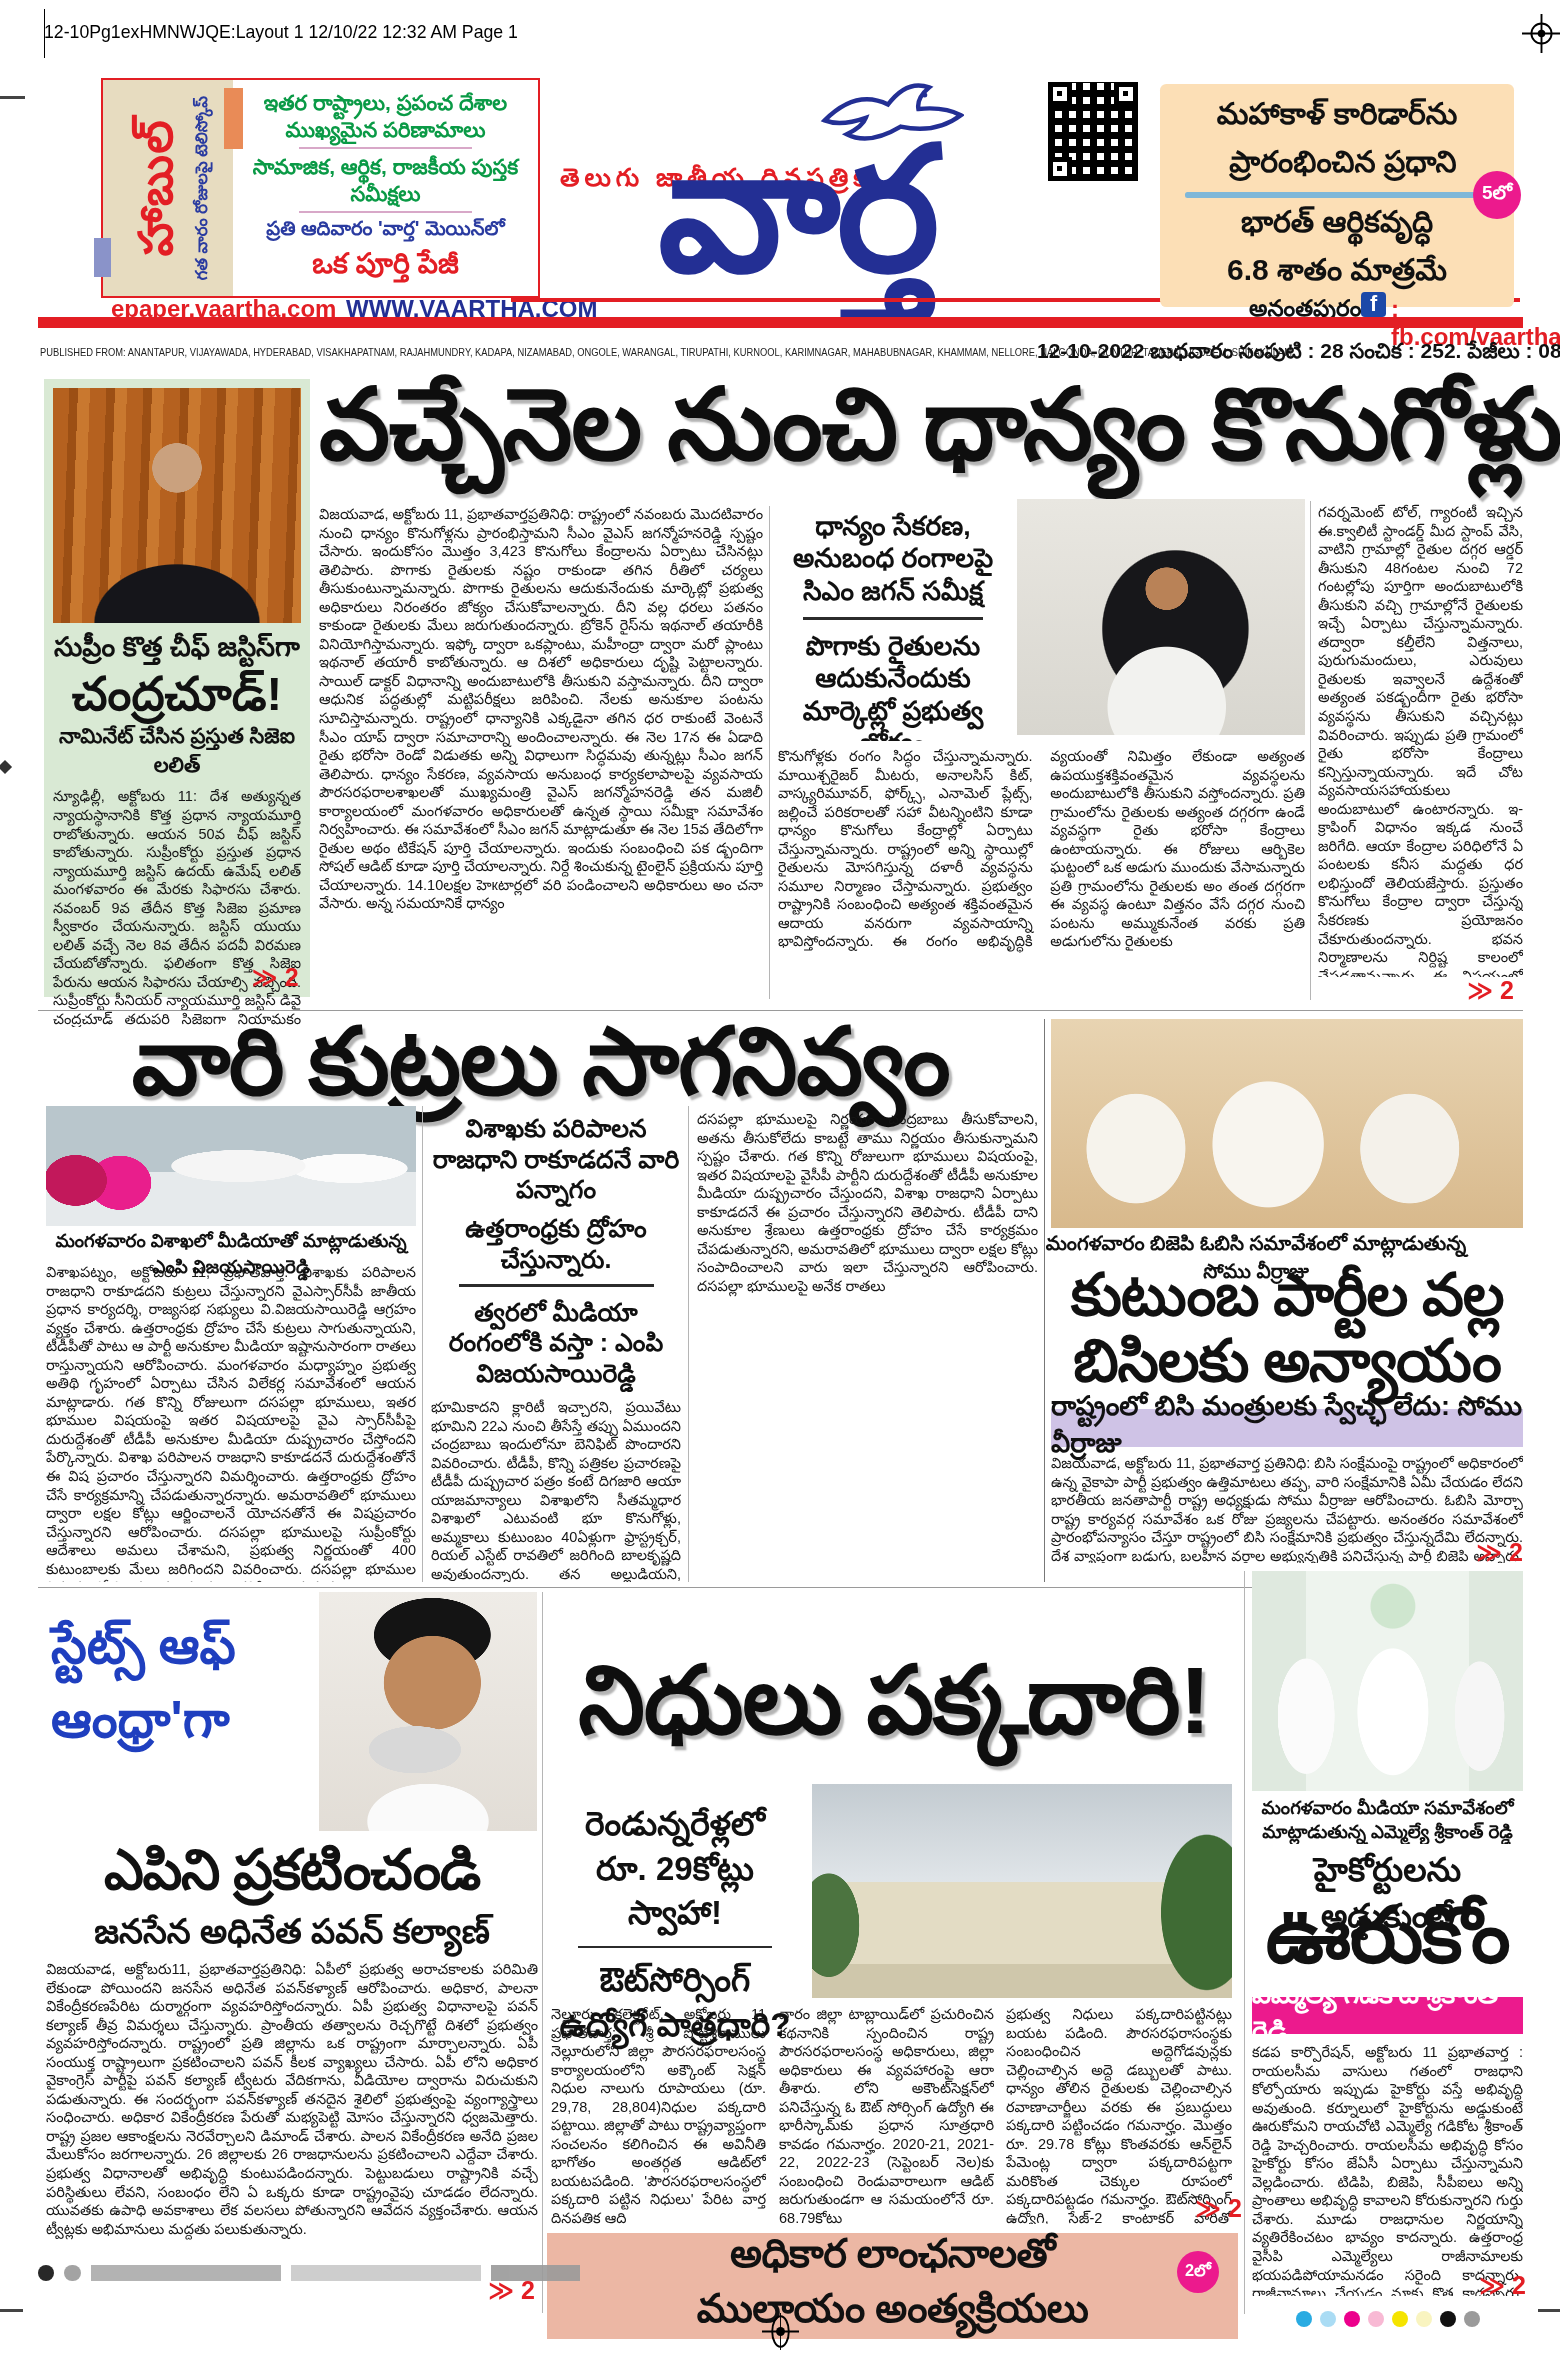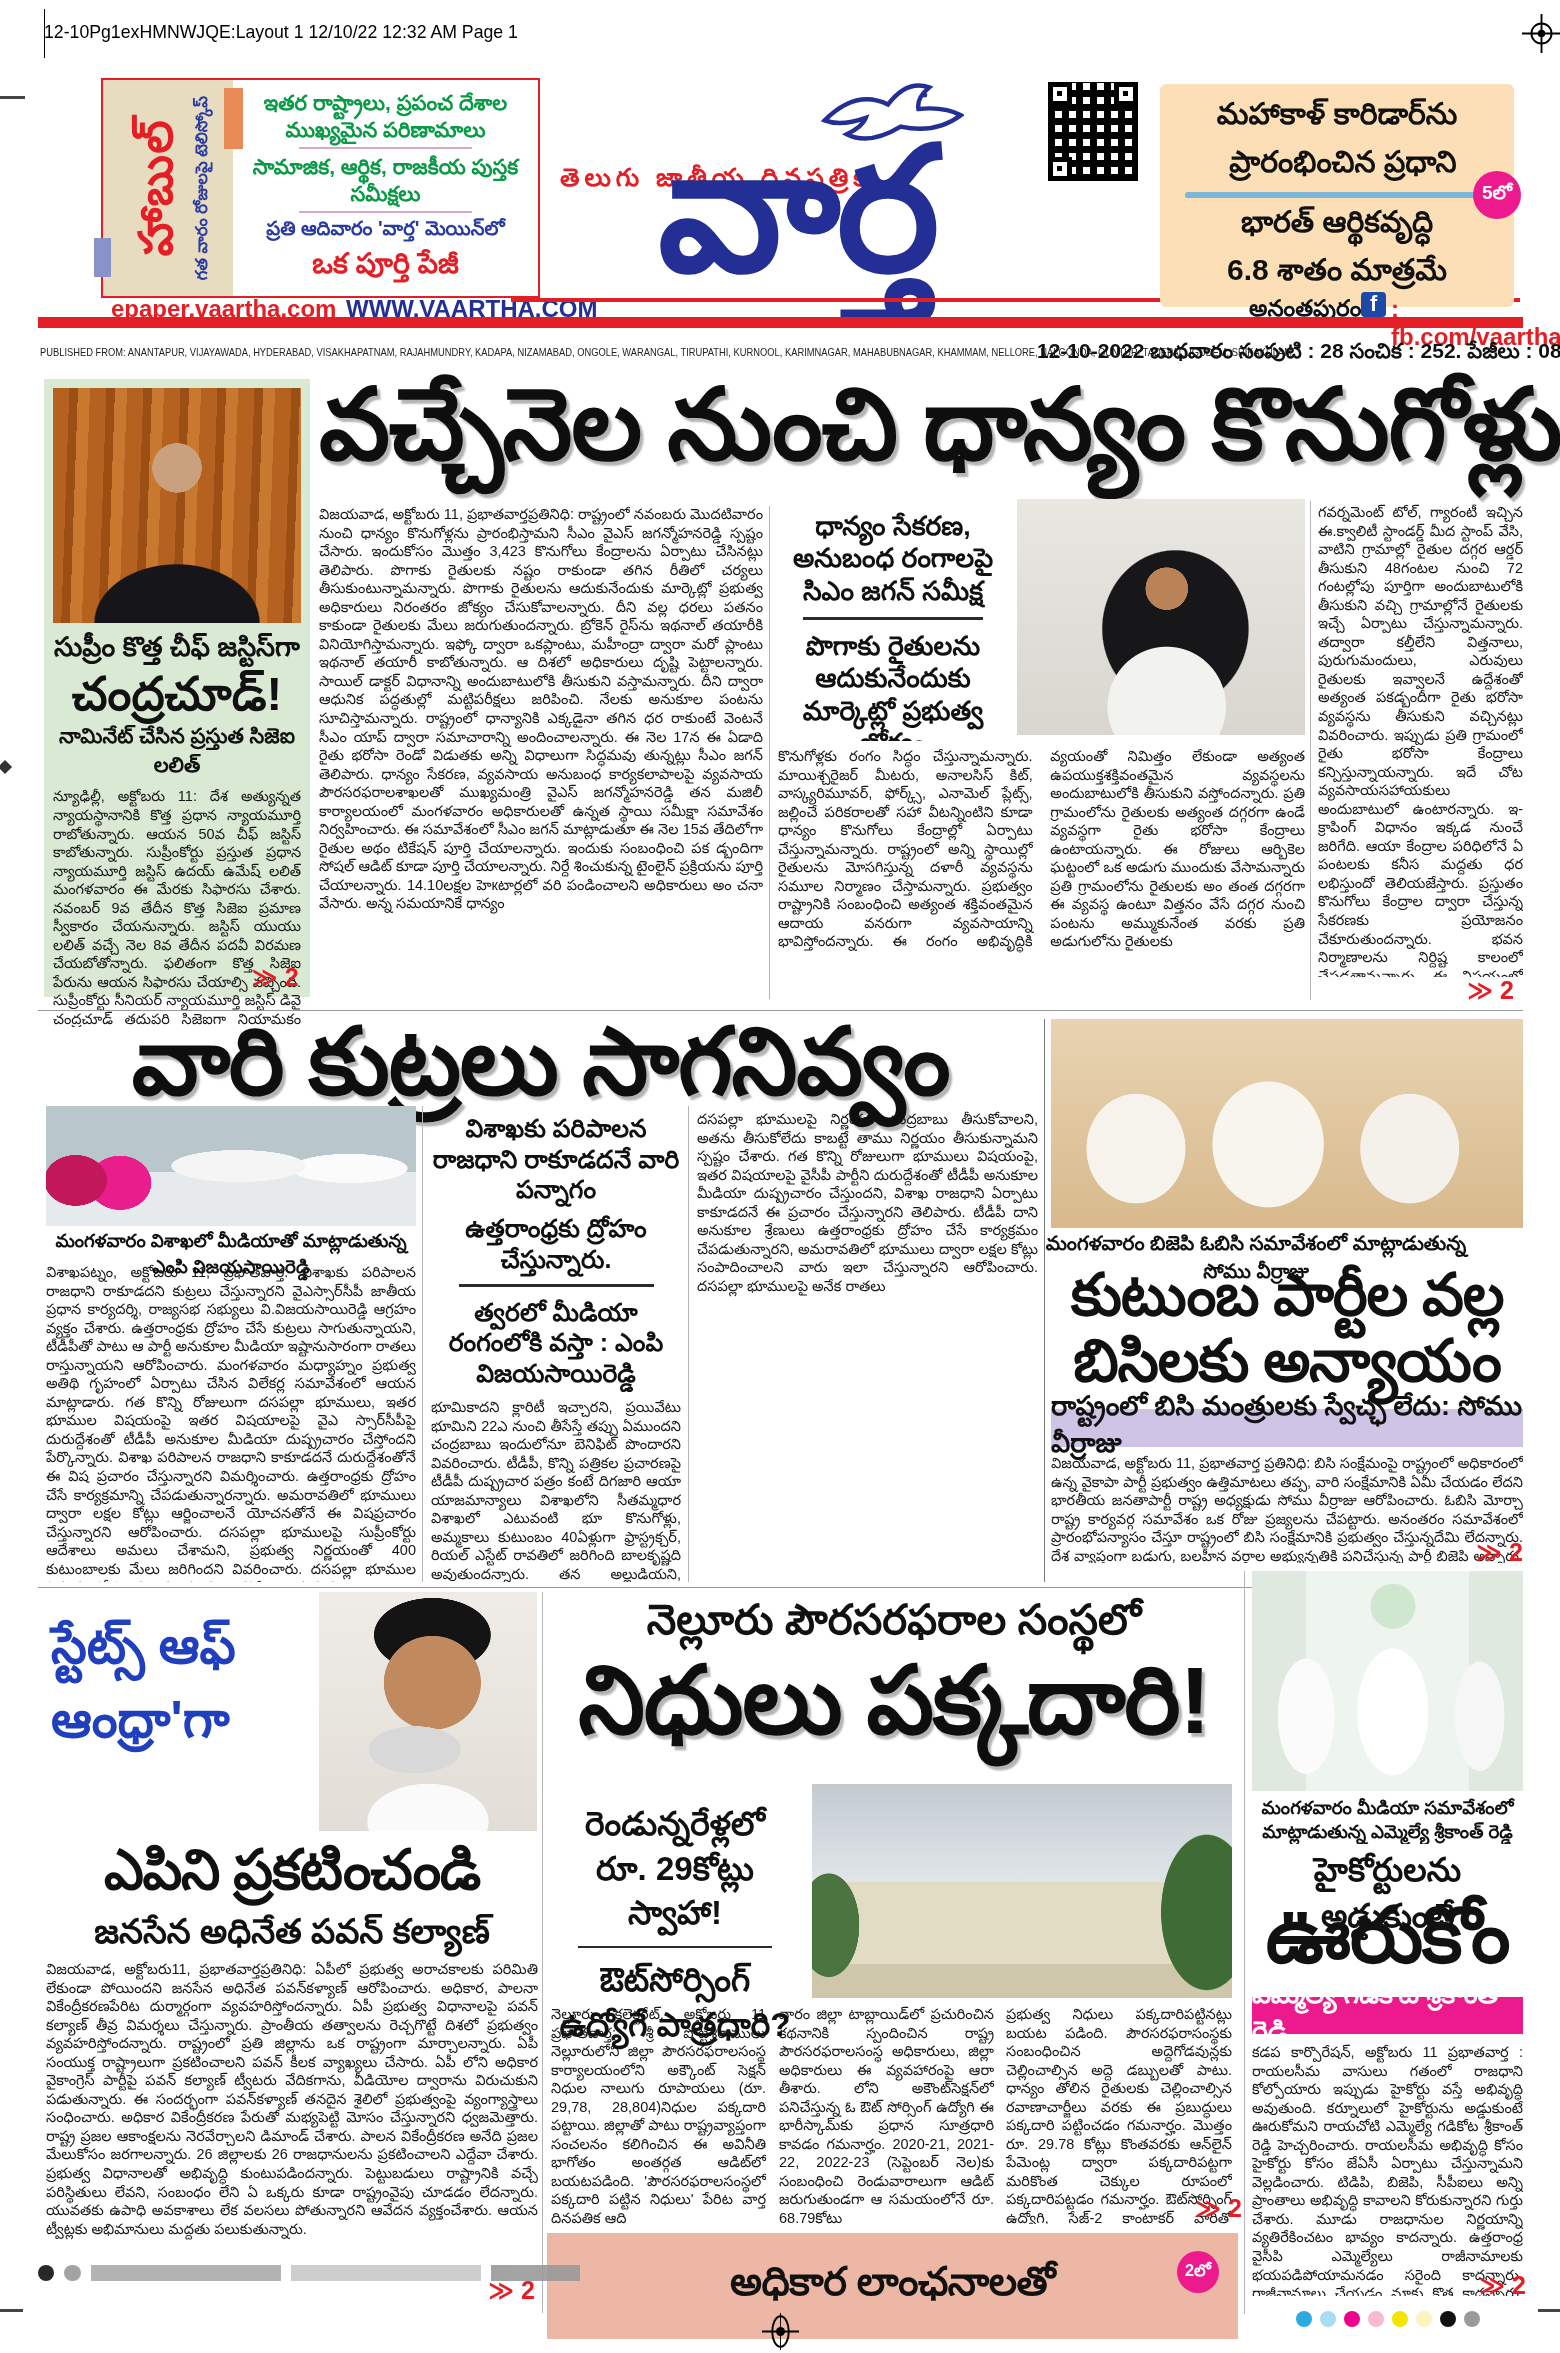--- a/index.html
+++ b/index.html
@@ -198,37 +198,37 @@
     <div>స్టేట్స్ ఆఫ్</div>
     <div>ఆంధ్రా'గా</div>
   </div>
   <div class="abs photo ph-pawan" style="left:319px;top:1592px;width:218px;height:239px;"></div>
   <div class="abs" style="left:46px;top:1837px;width:492px;text-align:center;font-weight:900;font-size:56px;letter-spacing:-1.3px;">ఎపిని ప్రకటించండి</div>
   <div class="abs" style="left:46px;top:1912px;width:492px;text-align:center;font-weight:900;font-size:34px;">జనసేన అధినేత పవన్ కల్యాణ్</div>
   <div class="abs t" style="left:46px;top:1960px;width:492px;height:345px;">విజయవాడ, అక్టోబరు11, ప్రభాతవార్తప్రతినిధి: ఏపీలో ప్రభుత్వ అరాచకాలకు పరిమితి లేకుండా పోయిందని జనసేన అధినేత పవన్‌కళ్యాణ్ ఆరోపించారు. అధికార, పాలనా వికేంద్రీకరణపేరిట దుర్మార్గంగా వ్యవహరిస్తోందన్నారు. ఏపీ ప్రభుత్వ విధానాలపై పవన్ కల్యాణ్ తీవ్ర విమర్శలు చేస్తున్నారు. ప్రాంతీయ తత్వాలను రెచ్చగొట్టే దిశలో ప్రభుత్వం వ్యవహరిస్తోందన్నారు. రాష్ట్రంలో ప్రతి జిల్లాను ఒక రాష్ట్రంగా మార్చాలన్నారు. ఏపీ సంయుక్త రాష్ట్రాలుగా ప్రకటించాలని పవన్ కీలక వ్యాఖ్యలు చేసారు. ఏపీ లోని అధికార వైకాంగ్రెస్ పార్టీపై పవన్ కల్యాణ్ ట్వీటరు వేదికగాను, వీడియోల ద్వారాను విరుచుకుని పడుతున్నారు. ఈ సందర్భంగా పవన్‌కళ్యాణ్ తనదైన శైలిలో ప్రభుత్వంపై వ్యంగ్యాస్త్రాలు సంధించారు. అధికార వికేంద్రీకరణ పేరుతో మభ్యపెట్టి మోసం చేస్తున్నారని ధ్వజమెత్తారు. రాష్ట్ర ప్రజల ఆకాంక్షలను నెరవేర్చాలని డిమాండ్ చేశారు. పాలన వికేంద్రీకరణ అనేది ప్రజల మేలుకోసం జరగాలన్నారు. 26 జిల్లాలకు 26 రాజధానులను ప్రకటించాలని ఎద్దేవా చేశారు. ప్రభుత్వ విధానాలతో అభివృద్ధి కుంటుపడిందన్నారు. పెట్టుబడులు రాష్ట్రానికి వచ్చే పరిస్థితులు లేవని, సంబంధం లేని ఏ ఒక్కరు కూడా రాష్ట్రంవైపు చూడడం లేదన్నారు. యువతకు ఉపాధి అవకాశాలు లేక వలసలు పోతున్నారని ఆవేదన వ్యక్తంచేశారు. ఆయన ట్వీట్లకు అభిమానులు మద్దతు పలుకుతున్నారు.</div>
   <div class="abs jump" style="left:488px;top:2276px;">≫ 2</div>
 
   <div class="abs vrule" style="left:542px;top:1592px;height:721px;"></div>
-  <div class="abs" style="left:549px;top:1596px;width:690px;text-align:center;font-weight:900;font-size:42px;">నెల్లూరు పౌరసరఫరాల సంస్థలో</div>
   <div class="abs hl" style="left:549px;top:1648px;width:690px;font-size:95px;line-height:1.1;">నిధులు పక్కదారి!</div>
   <div class="abs" style="left:551px;top:1802px;width:248px;text-align:center;font-weight:900;font-size:33px;line-height:1.35;">
     <div>రెండున్నరేళ్లలో</div>
     <div>రూ. 29కోట్లు స్వాహా!</div>
     <div class="deckrule"></div>
     <div>ఔట్‌సోర్సింగ్</div>
     <div>ఉద్యోగే పాత్రధారి?</div>
   </div>
   <div class="abs photo ph-bldg" style="left:812px;top:1784px;width:420px;height:214px;"></div>
   <div class="abs t" style="left:551px;top:2005px;width:215px;height:219px;">నెల్లూరు కలెక్టరేట్, అక్టోబరు 11 ప్రభాతవార్త: శ్రీ పొట్టిశ్రీరాములు నెల్లూరులోని జిల్లా పౌరసరఫరాలసంస్థ కార్యాలయంలోని అక్కౌంట్ సెక్షన్ నిధుల నాలుగు రూపాయలు (రూ. 29,78, 28,804)నిధుల పక్కదారి పట్టాయి. జిల్లాతో పాటు రాష్ట్రవ్యాప్తంగా సంచలనం కలిగించిన ఈ అవినీతి భాగోతం అంతర్గత ఆడిట్‌లో బయటపడింది. 'పౌరసరఫరాలసంస్థలో పక్కదారి పట్టిన నిధులు' పేరిట వార్త దినపత్రిక ఆది</div>
   <div class="abs t" style="left:779px;top:2005px;width:215px;height:219px;">వారం జిల్లా టాబ్లాయిడ్‌లో ప్రచురించిన కథనానికి స్పందించిన రాష్ట్ర పౌరసరఫరాలసంస్థ అధికారులు, జిల్లా అధికారులు ఈ వ్యవహారంపై ఆరా తీశారు. లోని అకౌంట్‌సెక్షన్‌లో పనిచేస్తున్న ఓ ఔట్ సోర్సింగ్ ఉద్యోగి ఈ భారీస్కామ్‌కు ప్రధాన సూత్రధారి కావడం గమనార్హం. 2020-21, 2021-22, 2022-23 (సెప్టెంబర్ నెల)కు సంబంధించి రెండువారాలుగా ఆడిట్ జరుగుతుండగా ఆ సమయంలోనే రూ. 68.79కోట్లు</div>
   <div class="abs t" style="left:1006px;top:2005px;width:226px;height:219px;">ప్రభుత్వ నిధులు పక్కదారిపట్టినట్లు బయట పడింది. పౌరసరఫరాసంస్థకు సంబంధించిన అద్దెగోడవున్లకు చెల్లించాల్సిన అద్దె డబ్బులతో పాటు. ధాన్యం తోలిన రైతులకు చెల్లించాల్సిన రవాణాచార్జీలు వరకు ఈ ప్రబుద్ధులు పక్కదారి పట్టించడం గమనార్హం. మొత్తం రూ. 29.78 కోట్లు కొంతవరకు ఆన్‌లైన్ పేమెంట్ల ద్వారా పక్కదారిపట్టగా మరికొంత చెక్కుల రూపంలో పక్కదారిపట్టడం గమనార్హం. ఔట్‌సోర్సింగ్ ఉద్యోగి, స్టేజ్-2 కాంట్రాక్టర్ వారితో కుమ్మక్కైన కార్యాలయ అధికారులు రూ.లక్షల</div>
   <div class="abs jump" style="left:1195px;top:2194px;">≫ 2</div>
 
   <div class="abs" style="left:547px;top:2233px;width:691px;height:106px;background:#ecb7a4;display:flex;flex-direction:column;align-items:center;justify-content:center;">
     <div style="font-weight:900;font-size:40px;letter-spacing:-0.6px;">అధికార లాంఛనాలతో</div>
+    <div style="font-weight:900;font-size:40px;letter-spacing:-0.6px;">ములాయం అంత్యక్రియలు</div>
   </div>
   <div class="abs badge" style="left:1177px;top:2251px;width:42px;height:42px;font-size:16.4px;">2లో</div>
 
   <div class="abs vrule" style="left:1244px;top:1571px;height:743px;"></div>
   <div class="abs photo ph-ysr" style="left:1252px;top:1571px;width:271px;height:220px;"></div>
   <div class="abs cap" style="left:1252px;top:1796px;width:271px;font-size:18.3px;line-height:1.3;">
     <div>మంగళవారం మీడియా సమావేశంలో</div>
     <div>మాట్లాడుతున్న ఎమ్మెల్యే శ్రీకాంత్ రెడ్డి</div>
   </div>
   <div class="abs" style="left:1252px;top:1851px;width:271px;text-align:center;font-weight:900;font-size:33px;">హైకోర్టులను అడ్డుకుంటే</div>

